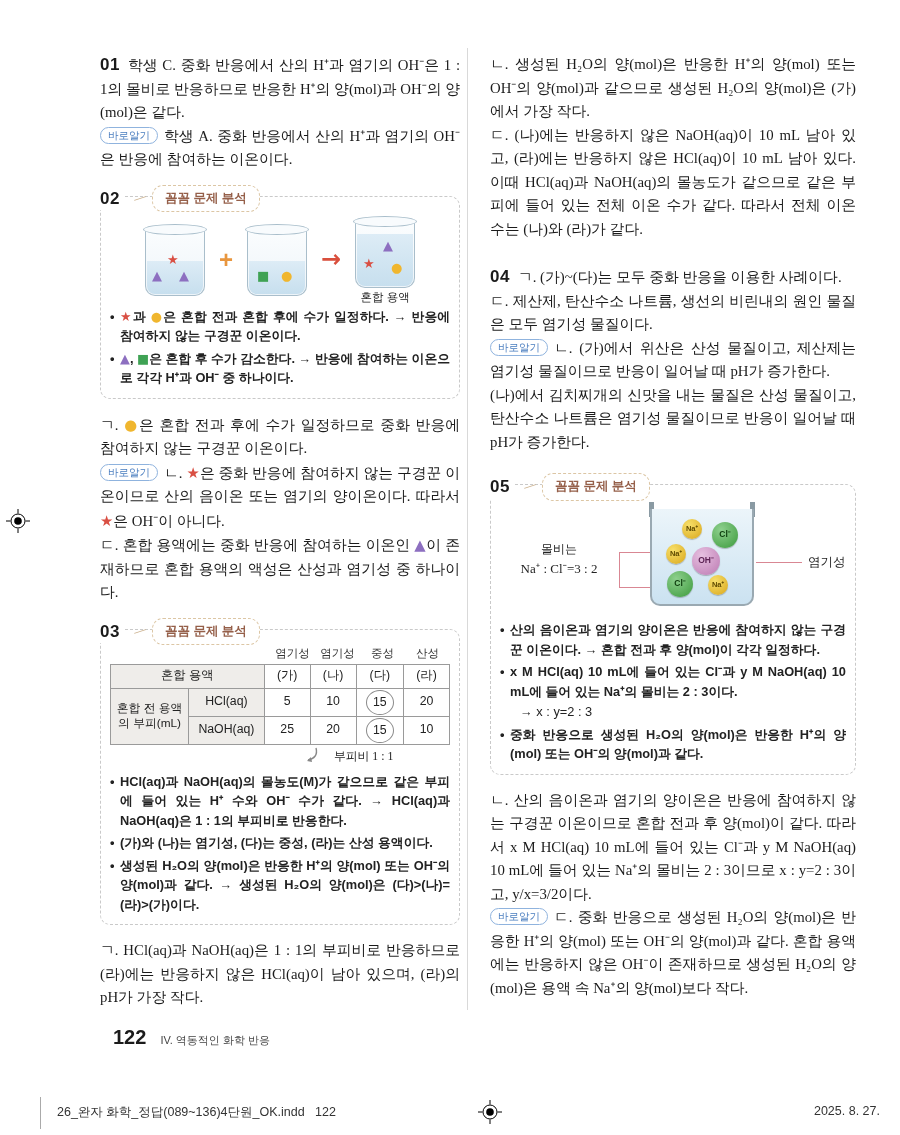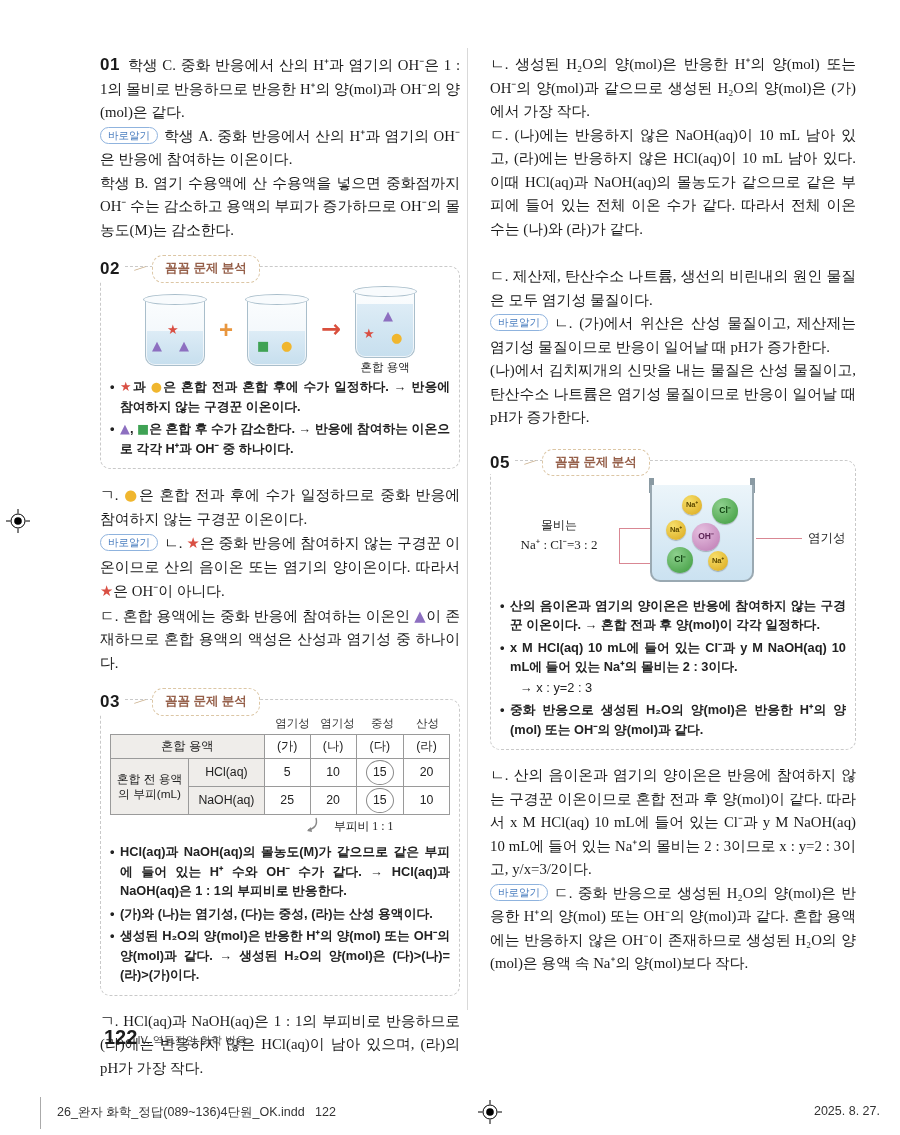--- a/index.html
+++ b/index.html
@@ -80,21 +80,21 @@
   .ion-oh{width:28px;height:28px;font-size:8.5px;color:#5e2456;
         background:radial-gradient(circle at 35% 30%,#e6c0e0,#bc79b2);}
   .mole-label{position:absolute;left:0;top:38px;width:118px;text-align:center;line-height:19px;}
   .mole-l1{font-family:"Liberation Sans",sans-serif;font-size:12px;}
   .mole-l2{font-family:"Liberation Serif",serif;font-size:13px;}
   .bracket{position:absolute;left:119px;top:50px;width:30px;height:34px;
         border-left:1.2px solid #d98793;border-top:1.2px solid #d98793;border-bottom:1.2px solid #d98793;}
   .basic-line{position:absolute;left:256px;top:60px;width:46px;height:1.2px;background:#d98793;}
   .basic-label{position:absolute;left:308px;top:51px;font-family:"Liberation Sans",sans-serif;font-size:12.5px;}
   
-  .footer{position:absolute;left:104px;top:1026px;display:flex;align-items:baseline;justify-content:space-between;}
+  .footer{position:absolute;left:113px;top:1026px;display:flex;align-items:baseline;gap:14px;justify-content:space-between;}
   .footer .pagenum{font-family:"Liberation Sans",sans-serif;font-weight:bold;font-size:20px;}
   .footer .section{font-family:"Liberation Sans",sans-serif;font-size:11px;color:#444;}
   .printline{position:absolute;top:1104px;font-family:"Liberation Sans",sans-serif;font-size:12.5px;
         color:#333;white-space:pre;}
   .print-file{left:57px;}
   .print-date{right:20px;}
   .cropmark-v{position:absolute;left:40px;top:1097px;width:1px;height:32px;background:#aaa;}
   .regmark{position:absolute;}
   .regmark.left-edge{left:6px;top:509px;}
   .regmark.bottom-center{left:478px;top:1100px;}
@@ -103,21 +103,20 @@
 <body>
 
 <div class="page">
 
   <div class="divider"></div>
 
   <div class="col col-left">
 
     <p class="t"><span class="pnum">01</span><span>학생 C. 중화 반응에서 산의 H⁺과 염기의 OH⁻은 1 : 1의 몰비로 반응하므로 반응한 H⁺의 양(mol)과 OH⁻의 양(mol)은 같다.</span></p>
     <p class="t"><span class="baro">바로알기</span><span>학생 A. 중화 반응에서 산의 H⁺과 염기의 OH⁻은 반응에 참여하는 이온이다.</span></p>
-    <p class="t">학생 B. 염기 수용액에 산 수용액을 넣으면 중화점까지 OH⁻ 수는 감소하고 용액의 부피가 증가하므로 OH⁻의 몰농도(M)는 감소한다.</p>
 
     <div class="analysis-section">
       <div class="analysis-header">
         <span class="pnum">02</span>
         <span class="bubble-connector"></span>
         <span class="bubble">꼼꼼 문제 분석</span>
       </div>
       <div class="abox">
         <div class="beaker-row">
           <div class="bk">
@@ -212,20 +211,21 @@
     <div class="gap"></div>
     <p class="t">ㄱ. HCl(aq)과 NaOH(aq)은 1 : 1의 부피비로 반응하므로 (라)에는 반응하지 않은 HCl(aq)이 남아 있으며, (라)의 pH가 가장 작다.</p>
   </div>
 
   <div class="col col-right">
     <p class="t">ㄴ. 생성된 H₂O의 양(mol)은 반응한 H⁺의 양(mol) 또는 OH⁻의 양(mol)과 같으므로 생성된 H₂O의 양(mol)은 (가)에서 가장 작다.</p>
     <p class="t">ㄷ. (나)에는 반응하지 않은 NaOH(aq)이 10 mL 남아 있고, (라)에는 반응하지 않은 HCl(aq)이 10 mL 남아 있다. 이때 HCl(aq)과 NaOH(aq)의 몰농도가 같으므로 같은 부피에 들어 있는 전체 이온 수가 같다. 따라서 전체 이온 수는 (나)와 (라)가 같다.</p>
 
     <div style="height:24px;"></div>
 
+    <p class="t"><span class="pnum">04</span><span>ㄱ. (가)~(다)는 모두 중화 반응을 이용한 사례이다.</span></p>
     <p class="t">ㄷ. 제산제, 탄산수소 나트륨, 생선의 비린내의 원인 물질은 모두 염기성 물질이다.</p>
     <p class="t"><span class="baro">바로알기</span><span>ㄴ. (가)에서 위산은 산성 물질이고, 제산제는 염기성 물질이므로 반응이 일어날 때 pH가 증가한다.</span></p>
     <p class="t">(나)에서 김치찌개의 신맛을 내는 물질은 산성 물질이고, 탄산수소 나트륨은 염기성 물질이므로 반응이 일어날 때 pH가 증가한다.</p>
 
     <div class="analysis-section" style="margin-top:30px;">
       <div class="analysis-header">
         <span class="pnum">05</span>
         <span class="bubble-connector"></span>
         <span class="bubble">꼼꼼 문제 분석</span>
       </div>

